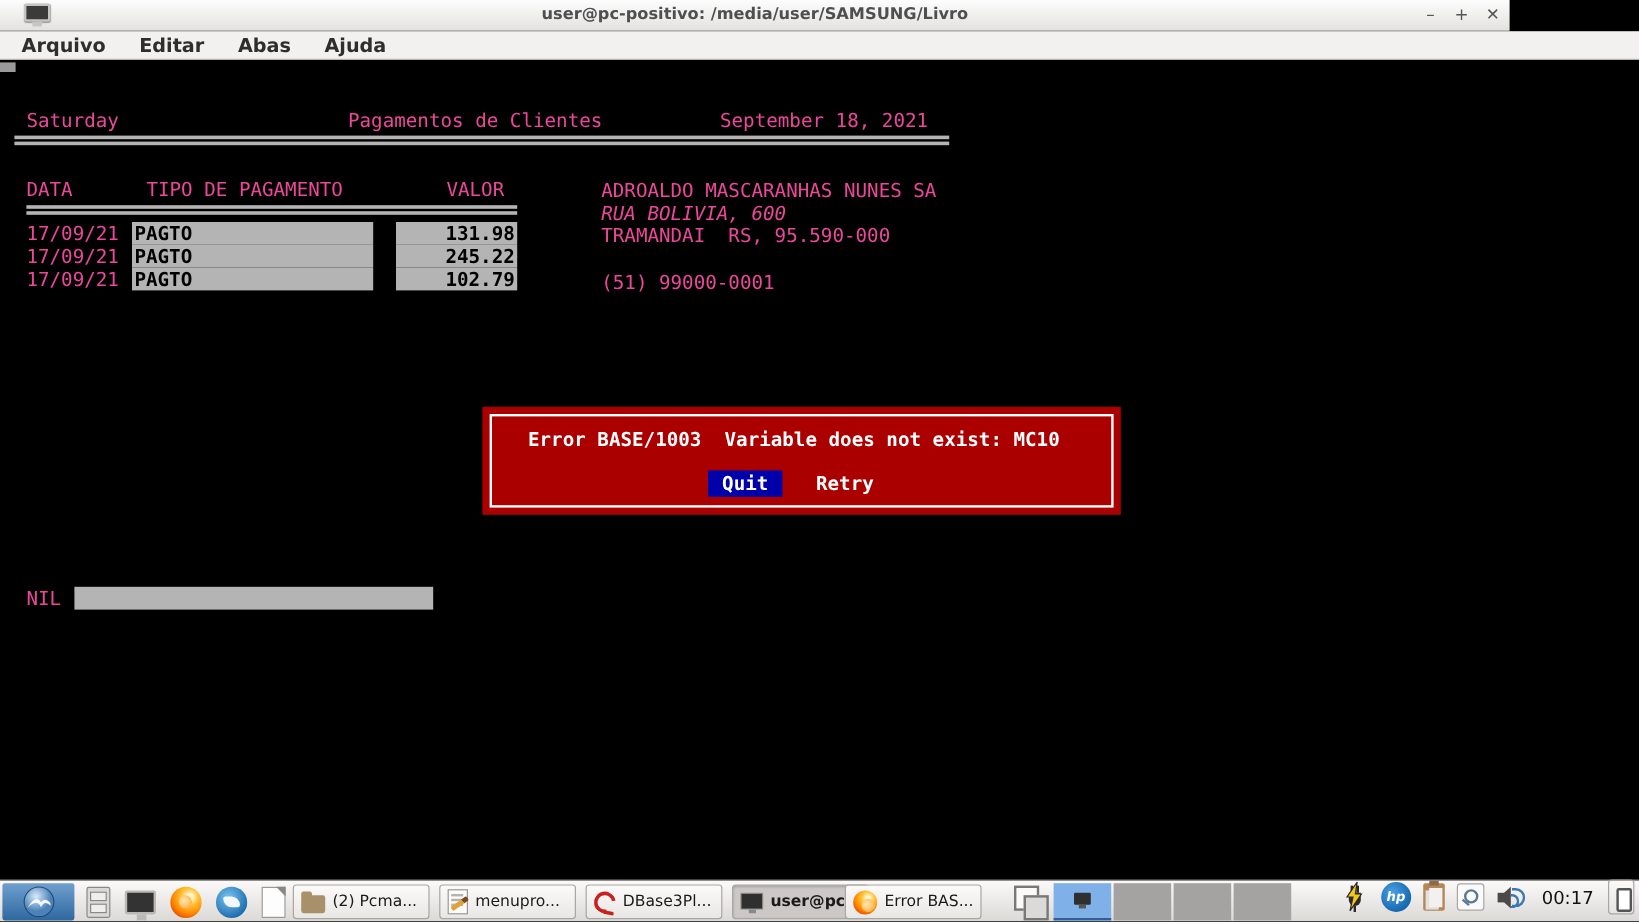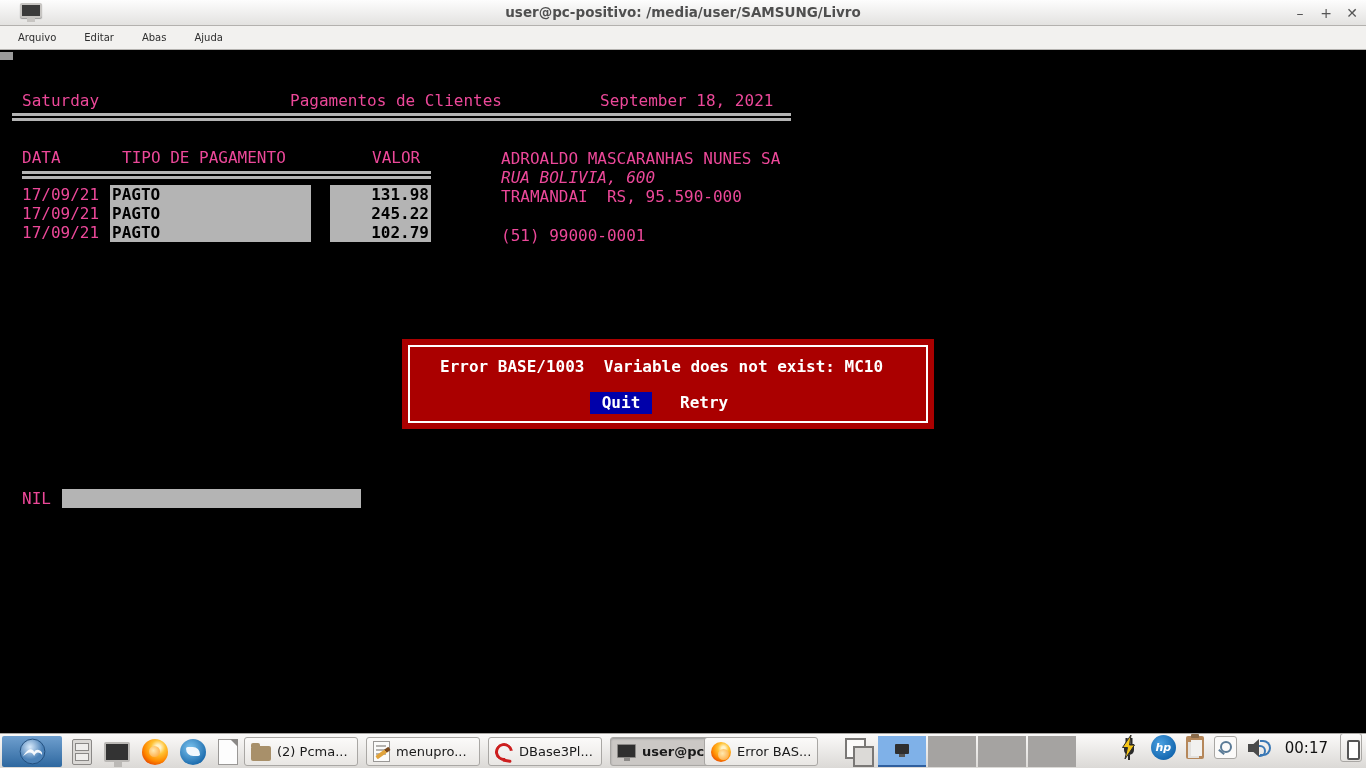--- a/index.html
+++ b/index.html
@@ -1,35 +1,35 @@
 <!DOCTYPE html>
 <html><head>
 <meta charset="utf-8">
 <style>
   * { margin:0; padding:0; box-sizing:border-box; }
   html,body { width:1366px; height:768px; overflow:hidden; background:#000; }
   body { font-family:"DejaVu Sans", sans-serif; position:relative; }
   .screen { position:absolute; inset:0; width:1366px; height:768px; }
 
   
-  .titlebar { position:absolute; left:0; top:0; width:1366px; height:26px;
+  .titlebar { position:absolute; left:0; top:0; width:1258px; height:26px;
     background:linear-gradient(#fdfdfd,#e3e2e0); border-bottom:1px solid #b3b1ae; }
   .titlebar .app-icon { position:absolute; left:20px; top:3px; width:22px; height:19px; }
   .app-icon .scr { position:absolute; left:0; top:0; width:22px; height:15px; background:#3b3b3b;
     border:2px solid #c7c5c2; border-radius:2px; box-shadow:0 1px 1px #999; }
   .app-icon .base { position:absolute; left:7px; top:15px; width:8px; height:4px; background:#c7c5c2; }
   .title-text { position:absolute; left:0; right:0; top:4px; text-align:center;
     font-size:13.5px; font-weight:bold; color:#4f4f4f; }
   .win-controls { position:absolute; right:6px; top:0; height:26px; display:flex; align-items:center; gap:10px; }
   .win-btn { width:16px; height:18px; text-align:center; font-size:14px; color:#555; line-height:18px; cursor:default; }
 
   
   .menubar { position:absolute; left:0; top:26px; width:1366px; height:24px;
     background:#f2f1ef; border-bottom:1px solid #b5b3b0; display:flex; align-items:center; padding-left:8px; }
-  .menu-item { font-size:10px; color:#2e2e2e; padding:2px 10px; margin-right:8px; }
+  .menu-item { font-size:16px; color:#2e2e2e; padding:2px 10px; margin-right:8px;font-weight:bold; }
 
   
   .terminal { position:absolute; left:0; top:50px; width:1366px; height:683px; background:#000; }
   .t { position:absolute; font-family:"DejaVu Sans Mono", monospace; font-size:16px; line-height:19.2px;
     color:#ec4899; white-space:pre; }
   .dline { position:absolute; height:8px; border-top:3px solid #b4b4b4; border-bottom:3px solid #b4b4b4; }
   .bar { position:absolute; height:19.2px; background:#b4b4b4;font-weight:bold; }
   .bar .t { color:#000; position:static; display:block; }
   .artifact { position:absolute; left:0; top:2px; width:13px; height:8px; background:#9a9a9a; }
 

